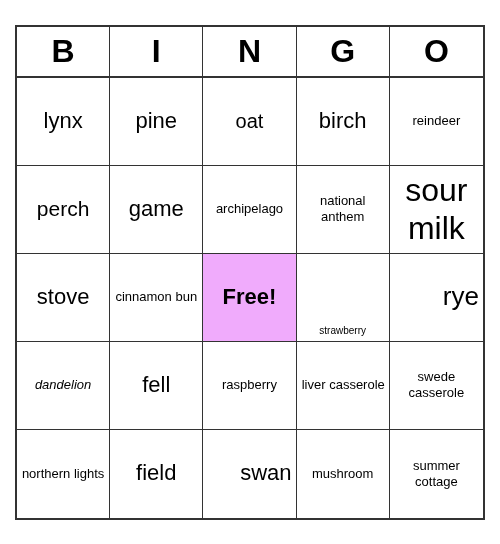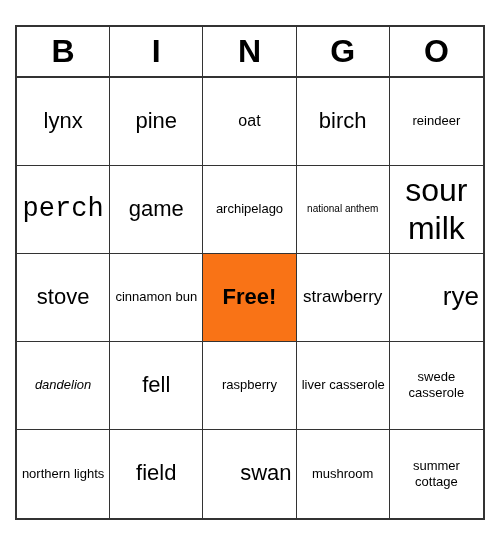--- a/index.html
+++ b/index.html
@@ -61,21 +61,21 @@
 
     .bingo-cell:nth-child(5n) {
       border-right: none;
     }
 
     .bingo-cell:nth-child(n+21) {
       border-bottom: none;
     }
 
     .bingo-cell.free {
-      background-color: #f97316;
+      background-color: #f0abfc;
       font-size: 22px;
       font-weight: bold;
     }
 
     .bingo-cell .cell-text {
       line-height: 1.2;
     }
   </style>
 </head>
 <body>
@@ -88,52 +88,52 @@
       <div class="bingo-header-cell">G</div>
       <div class="bingo-header-cell">O</div>
     </div>
   <div class="bingo-grid">
   <div class="bingo-cell" style="font-size: 22px;">
         <span class="cell-text">lynx</span>
       </div>
       <div class="bingo-cell" style="font-size: 22px;">
         <span class="cell-text">pine</span>
       </div>
-      <div class="bingo-cell" style="font-size: 16px;">
+      <div class="bingo-cell" style="font-size: 20px;">
         <span class="cell-text">oat</span>
       </div>
       <div class="bingo-cell" style="font-size: 22px;">
         <span class="cell-text">birch</span>
       </div>
       <div class="bingo-cell" style="font-size: 13px;">
         <span class="cell-text">reindeer</span>
       </div>
-      <div class="bingo-cell" style="font-size: 27px; font-family: Liberation Mono, monospace;">
+      <div class="bingo-cell" style="font-size: 21px;">
         <span class="cell-text">perch</span>
       </div>
       <div class="bingo-cell" style="font-size: 22px;">
         <span class="cell-text">game</span>
       </div>
       <div class="bingo-cell" style="font-size: 13px;">
         <span class="cell-text">archipelago</span>
       </div>
-      <div class="bingo-cell" style="font-size: 10px; text-align: center;">
+      <div class="bingo-cell" style="font-size: 13px; text-align: center;">
         <span class="cell-text">national anthem</span>
       </div>
       <div class="bingo-cell" style="font-size: 32px;">
         <span class="cell-text">sour milk</span>
       </div>
       <div class="bingo-cell" style="font-size: 22px;">
         <span class="cell-text">stove</span>
       </div>
       <div class="bingo-cell" style="font-size: 13px; text-align: center;">
         <span class="cell-text">cinnamon bun</span>
       </div>
       <div class="bingo-cell free">Free!</div>
-      <div class="bingo-cell" style="font-size: 17px;">
+      <div class="bingo-cell" style="font-size: 10px; align-items: flex-end;">
         <span class="cell-text">strawberry</span>
       </div>
       <div class="bingo-cell" style="font-size: 26px; justify-content: flex-end;">
         <span class="cell-text">rye</span>
       </div>
       <div class="bingo-cell" style="font-size: 13px; font-style: italic;">
         <span class="cell-text">dandelion</span>
       </div>
       <div class="bingo-cell" style="font-size: 22px;">
         <span class="cell-text">fell</span>

